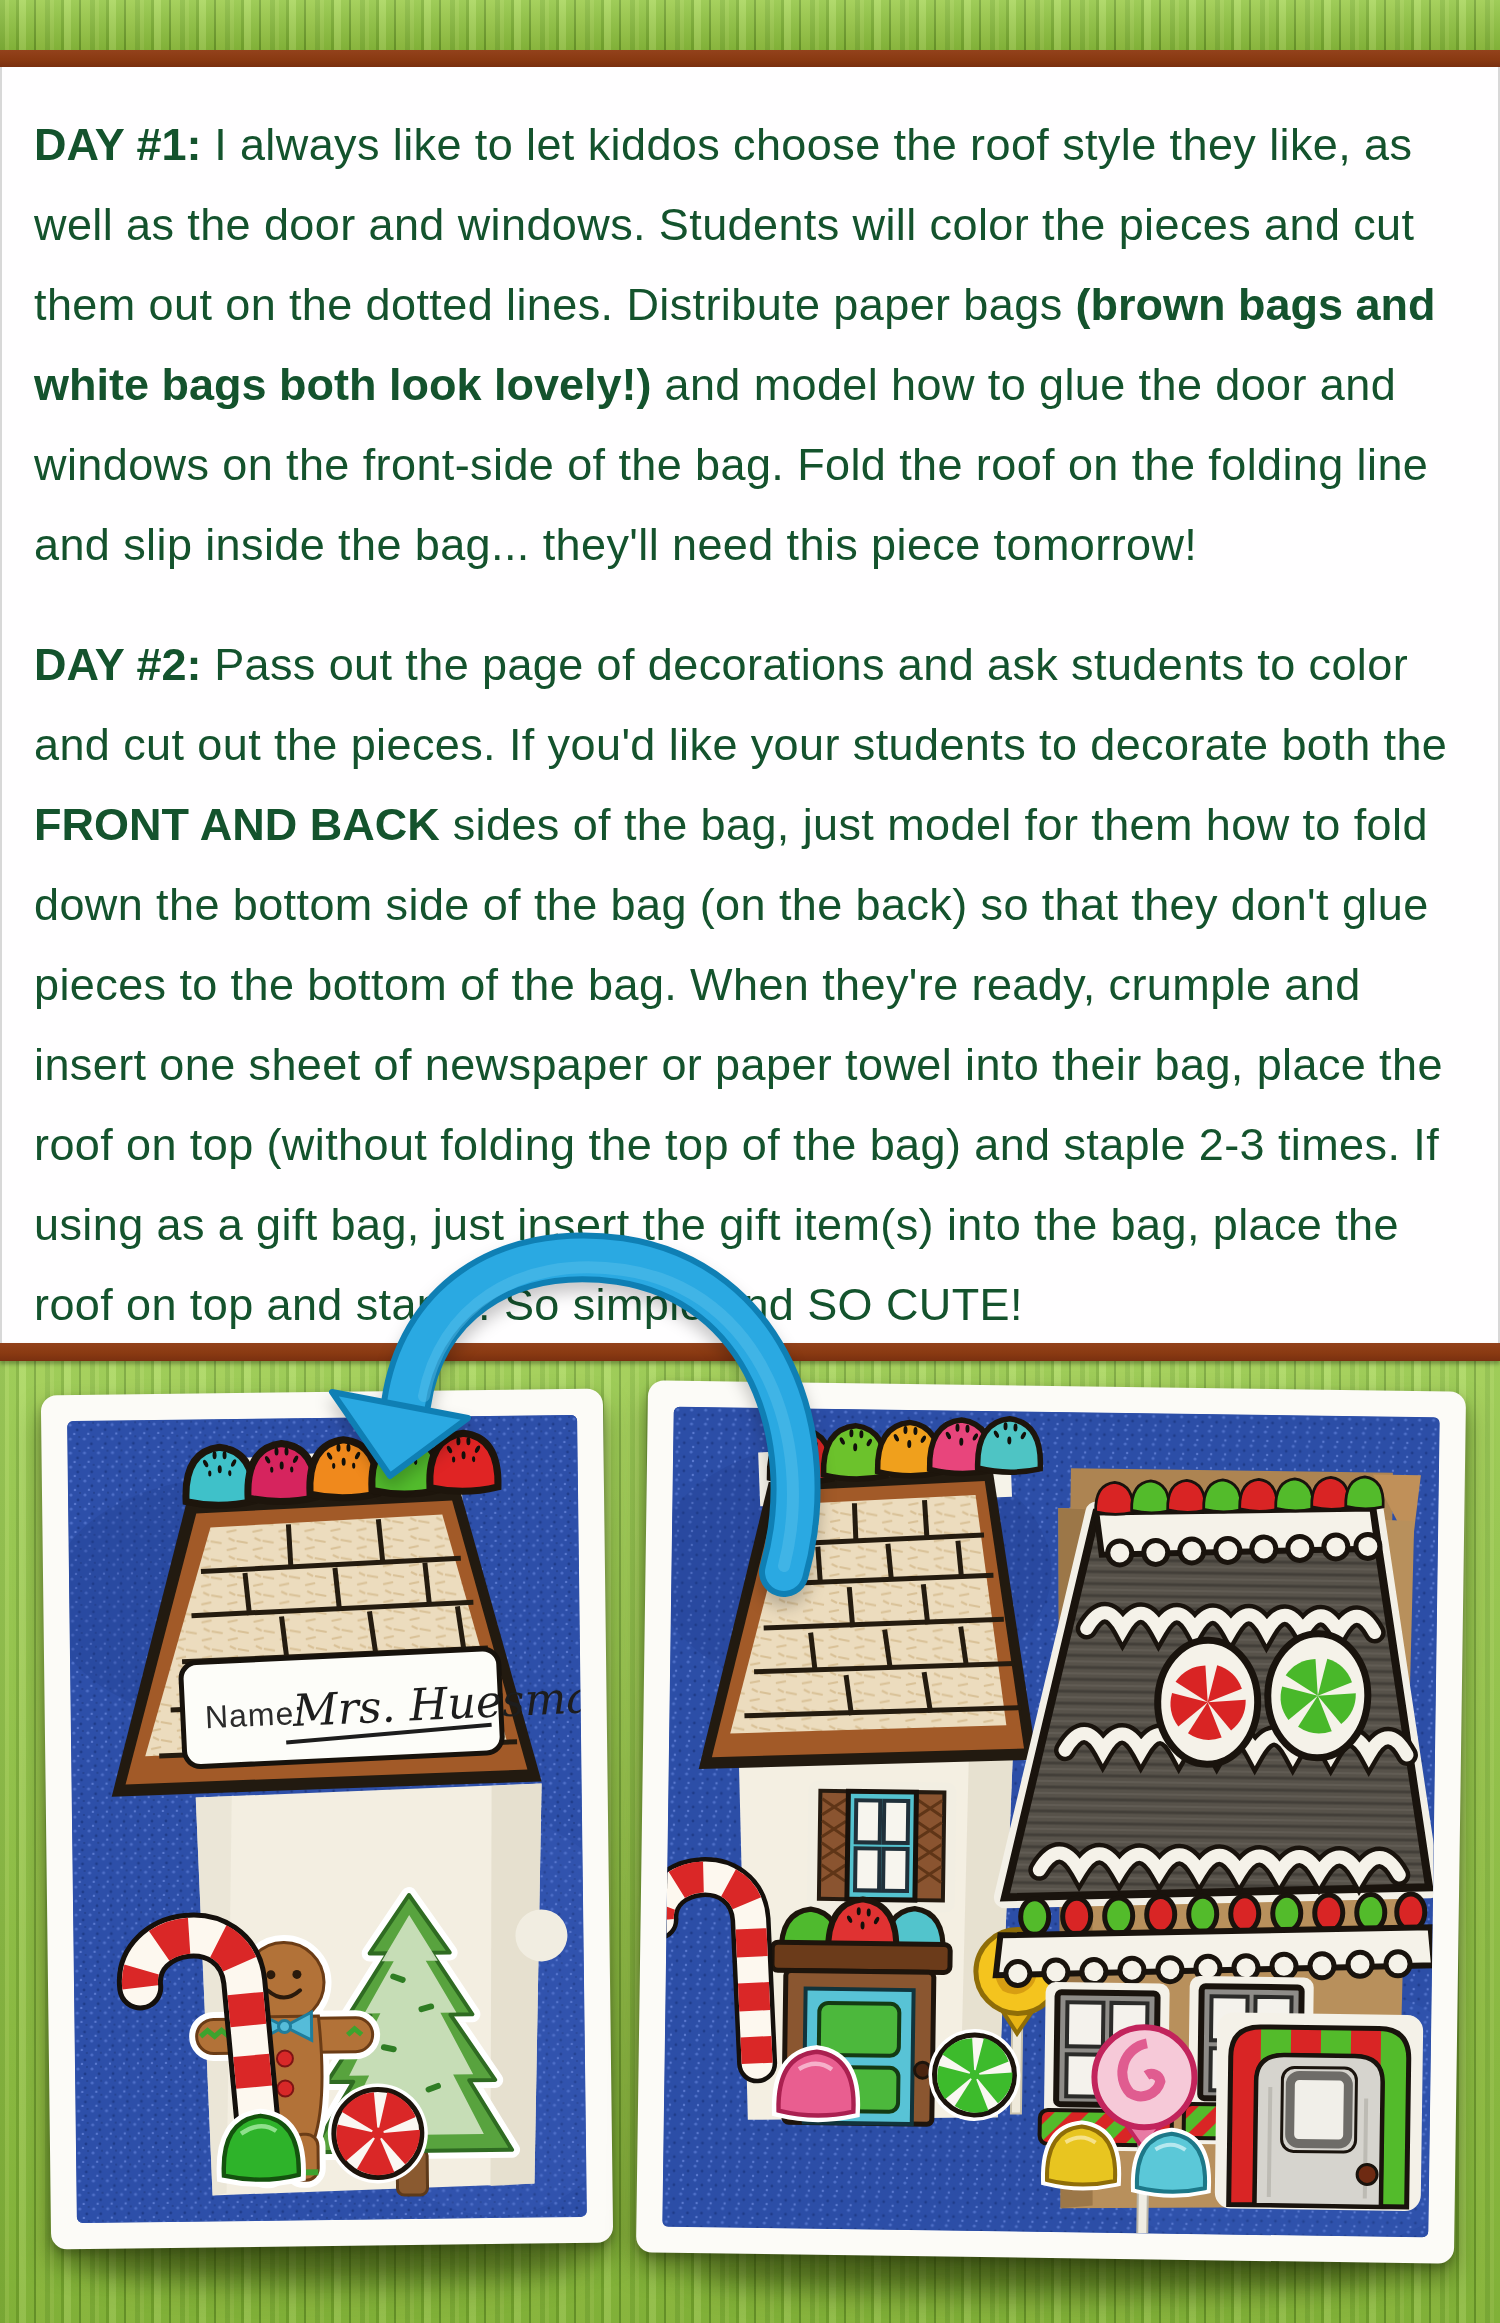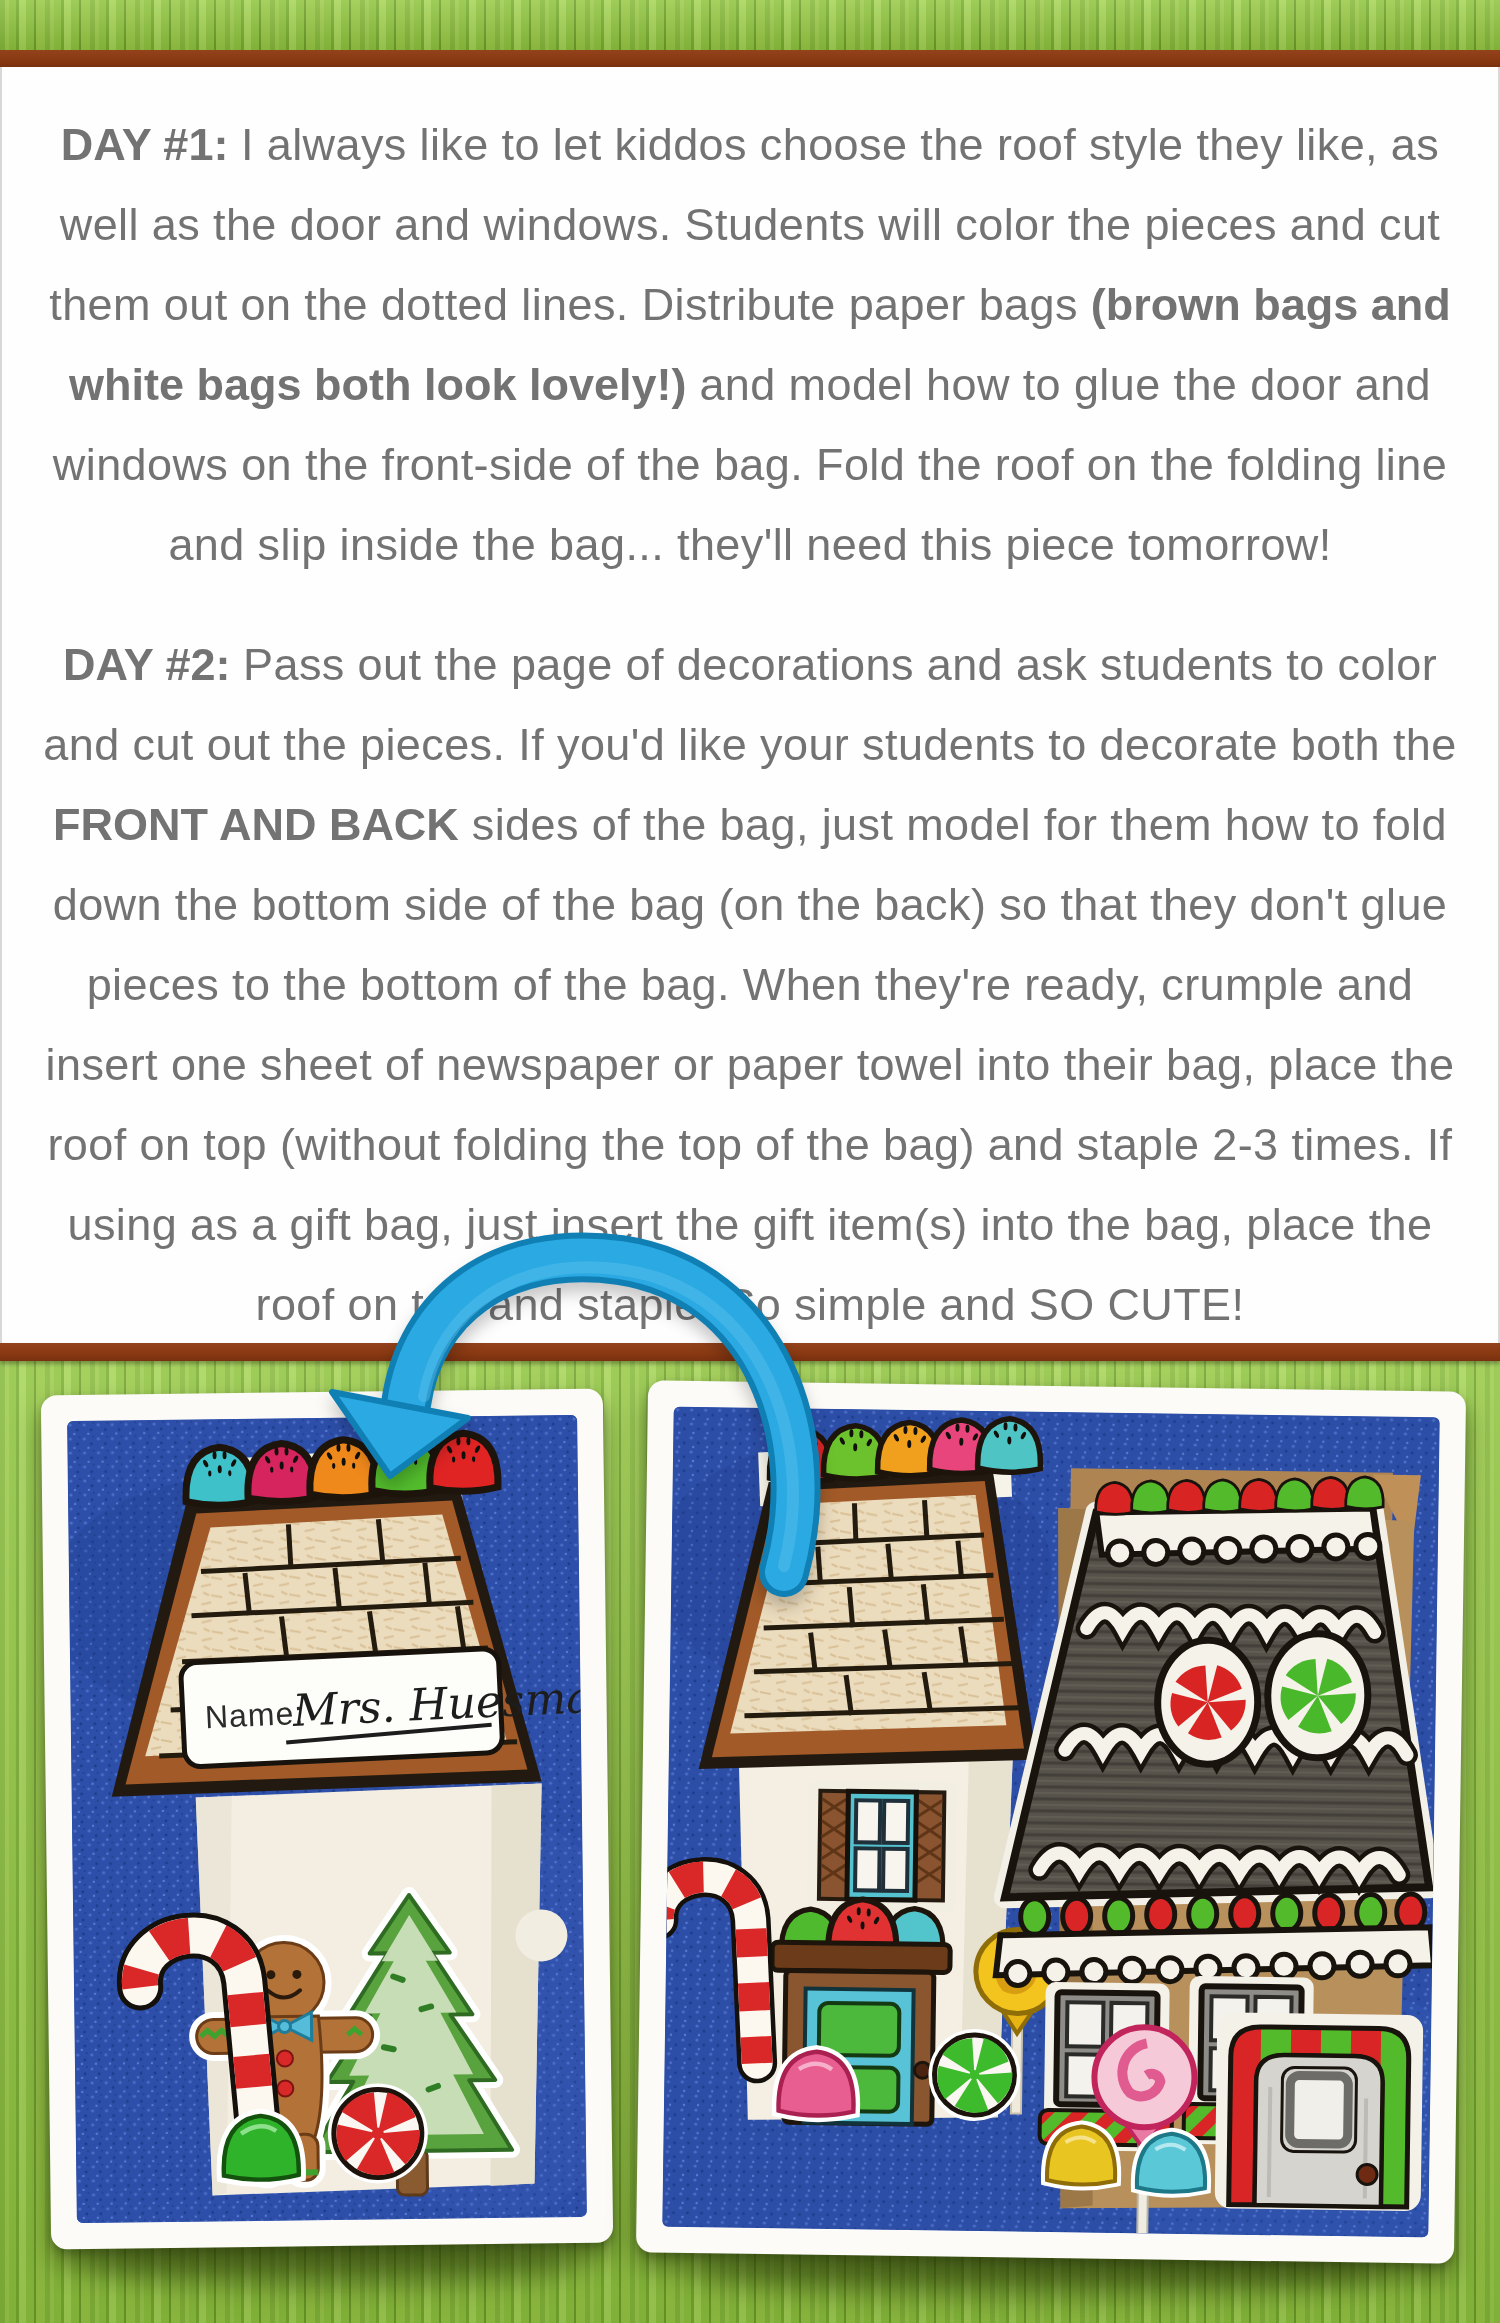--- a/index.html
+++ b/index.html
@@ -19,22 +19,22 @@
         #6f9f2b 34px,#6f9f2b 36px,
         #98c944 36px,#98c944 45px);
   }
   #green-top{top:0;height:50px;}
   #green-bottom{top:1361px;height:962px;}
   .brown-bar{position:absolute;left:0;width:1500px;background:linear-gradient(180deg,#93421c 0%,#8a3a12 55%,#7a3010 100%);}
   #brown-top{top:50px;height:17px;box-shadow:0 2px 2px rgba(0,0,0,.25);}
   #brown-mid{top:1343px;height:18px;box-shadow:0 3px 4px rgba(0,0,0,.3);z-index:3;}
   #content{position:absolute;top:67px;left:0;width:1500px;height:1276px;background:#fffeff;
            border-left:2px solid #d8d8d8;border-right:2px solid #d8d8d8;box-sizing:border-box;}
-  .para{margin:0 auto;max-width:1432px;padding:0 20px;text-align:center;
-        font-size:45px;line-height:80px;color:#737373;letter-spacing:.4px;}
+  .para{margin:0 auto;max-width:1432px;padding:0 20px;
+        font-size:45px;line-height:80px;color:#14532d;letter-spacing:.4px;}
   #day1-paragraph{margin-top:38px;}
   #day2-paragraph{margin-top:40px;}
   .para b{font-weight:bold;letter-spacing:0;}
   .photo{position:absolute;background:#fcfbf7;border-radius:16px;padding:26px;z-index:5;
          box-shadow:0 16px 26px rgba(35,50,6,.5),0 4px 8px rgba(0,0,0,.25);}
   #photo-left{left:46px;top:1392px;width:510px;height:802px;transform:rotate(-0.7deg);}
   #photo-right{left:642px;top:1386px;width:766px;height:820px;transform:rotate(0.8deg);}
   .photo-canvas{width:100%;height:100%;border-radius:6px;overflow:hidden;background:#2d4fa9;}
   .ground-shadow{position:absolute;background:rgba(40,55,8,.5);filter:blur(15px);border-radius:50%;z-index:4;}
   #shadow-left{left:80px;top:2236px;width:500px;height:50px;}

